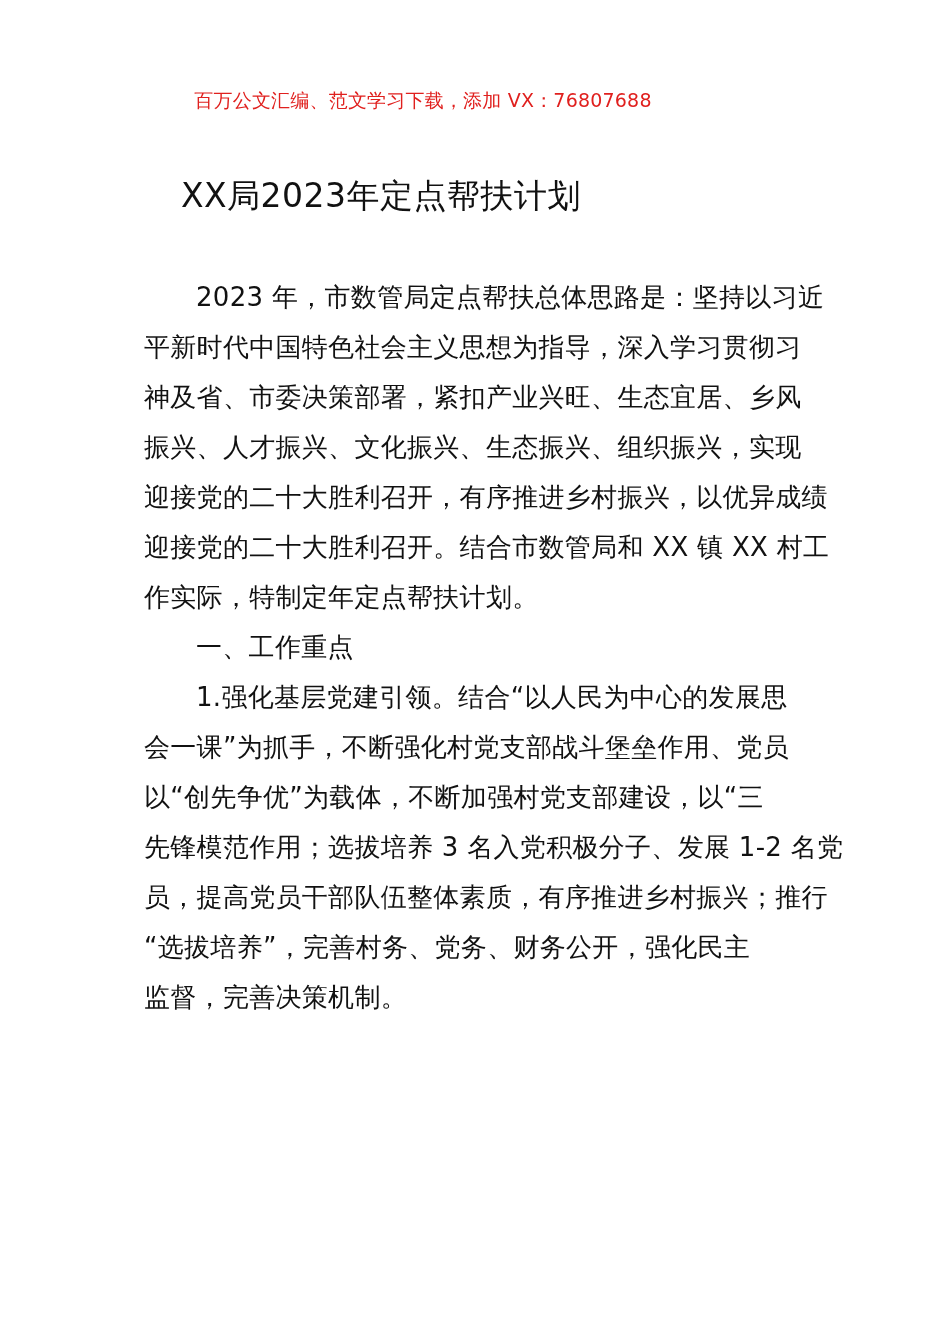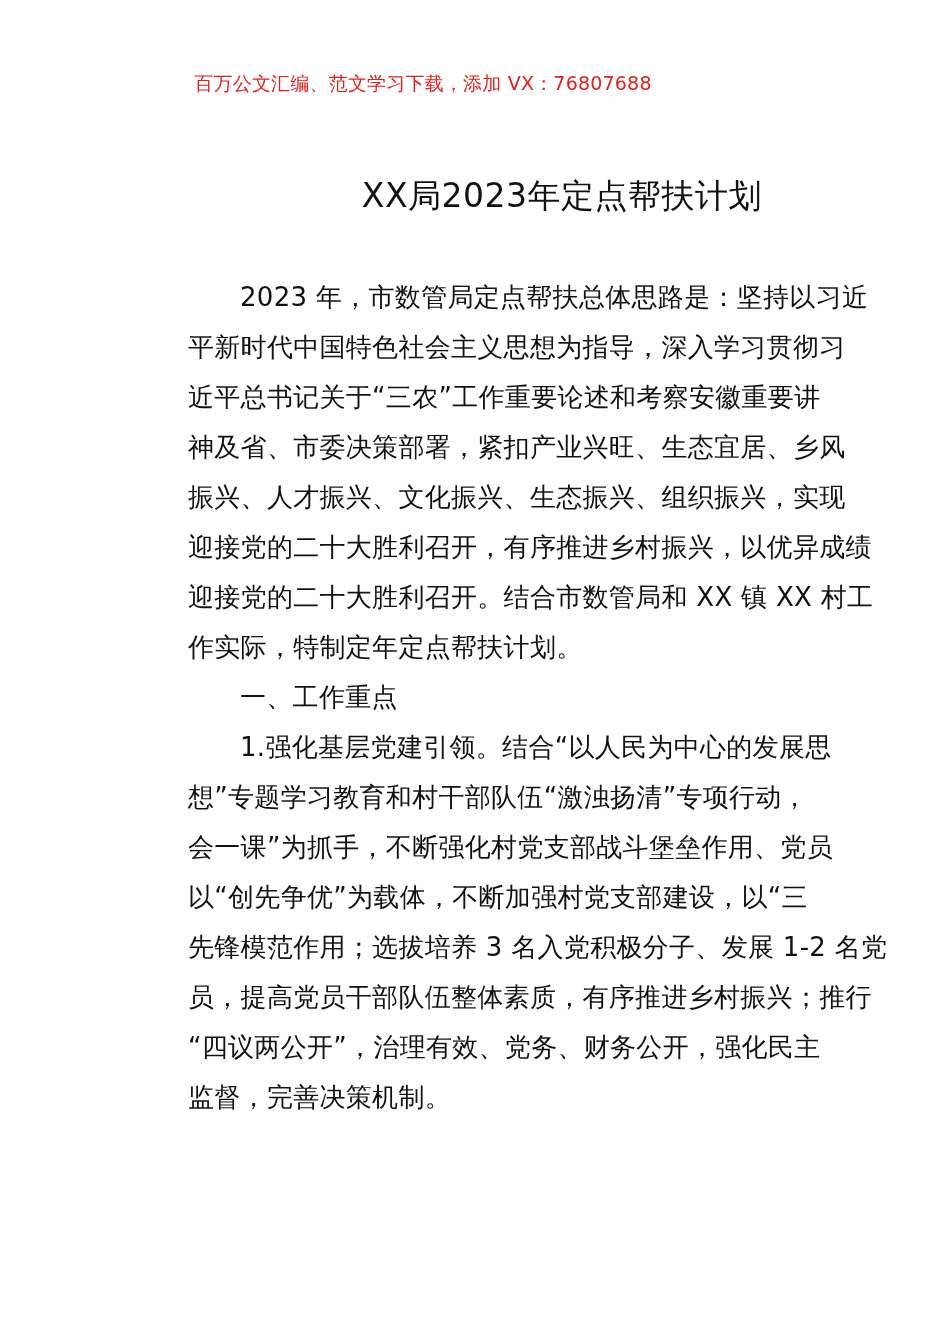--- a/index.html
+++ b/index.html
@@ -1,53 +1,51 @@
 <!DOCTYPE html>
 <html><head>
 <meta charset="utf-8">
 <style>
   html, body { margin: 0; padding: 0; background: #ffffff; }
   body { width: 950px; height: 1344px; position: relative; overflow: hidden;
          font-family: "DejaVu Sans", "Liberation Sans", sans-serif; color: #111; }
-  .header-note { position: absolute; top: 71px; left: 0; width: 846px; text-align: center;
+  .header-note { position: absolute; top: 88px; left: 0; width: 846px; text-align: center;
          font-size: 19px; color: #e0201e; letter-spacing: 0.2px; }
-  .title { position: absolute; top: 174px; left: 0; width: 762px; text-align: right;
+  .title { position: absolute; top: 174px; left: 0; width: 762px; text-align: center;
          font-size: 33px; color: #111; font-family: "DejaVu Sans", "Liberation Serif", sans-serif; letter-spacing: 0.5px; }
   .body { position: absolute; top: 272px; left: 144px; width: 664px; }
   .line { height: 50px; line-height: 50px; font-size: 26px; white-space: nowrap;
-          letter-spacing: 0.3px; overflow: visible; margin-left: 44px; }
+          letter-spacing: 0.3px; overflow: visible; }
   .line.indent { padding-left: 52px; }
 </style>
 </head>
 <body>
 
 <div class="header-note">百万公文汇编、范文学习下载，添加 VX：76807688</div>
 
 <div class="title">XX局2023年定点帮扶计划</div>
 
 <div class="body">
 
   <div>
     <div class="line indent">2023 年，市数管局定点帮扶总体思路是：坚持以习近</div>
     <div class="line">平新时代中国特色社会主义思想为指导，深入学习贯彻习</div>
-    <div class="line">近平总书记关于“三农”工作重要论述和考察安徽重要讲</div>
     <div class="line">神及省、市委决策部署，紧扣产业兴旺、生态宜居、乡风</div>
     <div class="line">振兴、人才振兴、文化振兴、生态振兴、组织振兴，实现</div>
     <div class="line">迎接党的二十大胜利召开，有序推进乡村振兴，以优异成绩</div>
     <div class="line">迎接党的二十大胜利召开。结合市数管局和 XX 镇 XX 村工</div>
     <div class="line">作实际，特制定年定点帮扶计划。</div>
   </div>
 
   <div>
     <div class="line indent">一、工作重点</div>
   </div>
 
   <div>
     <div class="line indent">1.强化基层党建引领。结合“以人民为中心的发展思</div>
-    <div class="line">想”专题学习教育和村干部队伍“激浊扬清”专项行动，</div>
     <div class="line">会一课”为抓手，不断强化村党支部战斗堡垒作用、党员</div>
     <div class="line">以“创先争优”为载体，不断加强村党支部建设，以“三</div>
     <div class="line">先锋模范作用；选拔培养 3 名入党积极分子、发展 1-2 名党</div>
     <div class="line">员，提高党员干部队伍整体素质，有序推进乡村振兴；推行</div>
-    <div class="line">“四议两公开”，治理有效、党务、财务公开，强化民主</div>
+    <div class="line">“选拔培养”，完善村务、党务、财务公开，强化民主</div>
     <div class="line">监督，完善决策机制。</div>
   </div>
 </div>
 
 </body></html>

